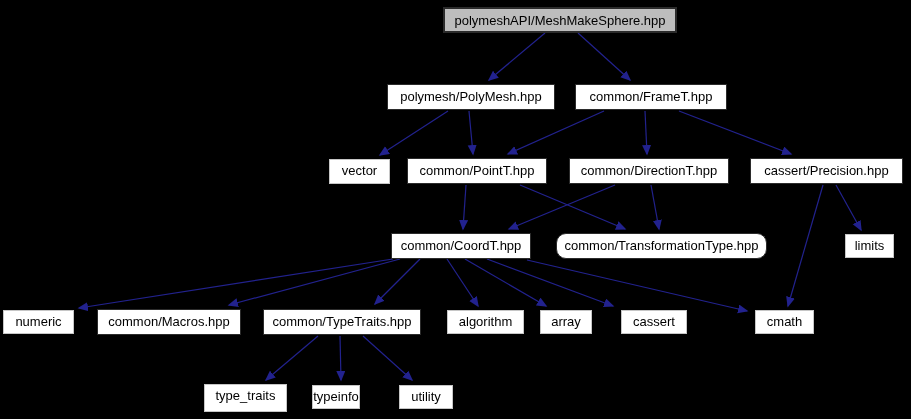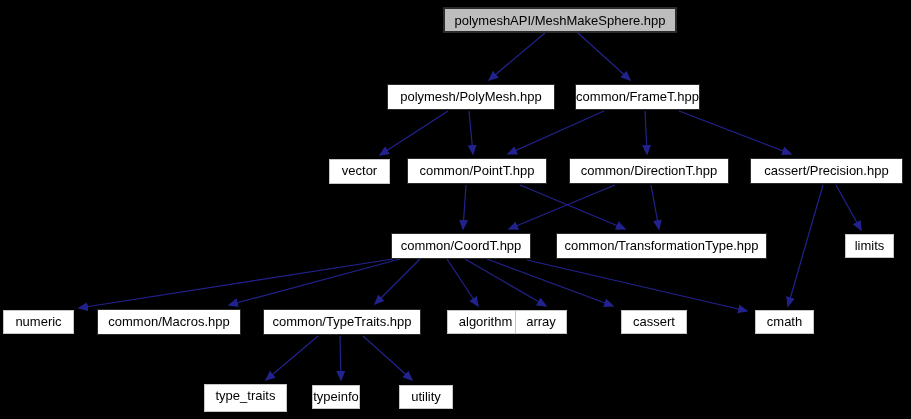--- a/index.html
+++ b/index.html
@@ -69,32 +69,32 @@
         <line x1="487" y1="259" x2="613" y2="306" stroke="#22228e" stroke-width="1.2" marker-end="url(#arrow)"></line>
         <line x1="527" y1="260" x2="747" y2="311" stroke="#22228e" stroke-width="1.2" marker-end="url(#arrow)"></line>
         <line x1="318" y1="336" x2="266" y2="380" stroke="#22228e" stroke-width="1.2" marker-end="url(#arrow)"></line>
         <line x1="340" y1="336" x2="341" y2="380" stroke="#22228e" stroke-width="1.2" marker-end="url(#arrow)"></line>
         <line x1="363" y1="336" x2="412" y2="380" stroke="#22228e" stroke-width="1.2" marker-end="url(#arrow)"></line>
       </g>
   </svg>
   <div id="nodes">
       <div class="node root" style="left: 443px; top: 7px; width: 234px; height: 26px; line-height: 23px;">polymeshAPI/MeshMakeSphere.hpp</div>
       <div class="node linked" style="left: 387px; top: 84px; width: 168px; height: 26px; line-height: 23px;">polymesh/PolyMesh.hpp</div>
-      <div class="node linked" style="left: 575px; top: 84px; width: 125px; height: 26px; line-height: 23px;">common/FrameT.hpp</div>
+      <div class="node linked" style="left: 575px; top: 84px; width: 152px; height: 26px; line-height: 23px;">common/FrameT.hpp</div>
       <div class="node system" style="left: 329px; top: 159px; width: 61px; height: 25px; line-height: 22px;">vector</div>
       <div class="node linked" style="left: 407px; top: 158px; width: 140px; height: 26px; line-height: 23px;">common/PointT.hpp</div>
       <div class="node linked" style="left: 569px; top: 158px; width: 160px; height: 26px; line-height: 23px;">common/DirectionT.hpp</div>
       <div class="node linked" style="left: 750px; top: 158px; width: 153px; height: 26px; line-height: 23px;">cassert/Precision.hpp</div>
       <div class="node linked" style="left: 391px; top: 233px; width: 140px; height: 26px; line-height: 23px;">common/CoordT.hpp</div>
-      <div class="node linked" style="left: 556px; top: 233px; width: 211px; height: 26px; line-height: 23px;">common/TransformationType.hpp</div>
+      <div class="node linked" style="left: 556px; top: 233px; width: 211px; height: 26px; line-height: 23px; border-radius: 10px;">common/TransformationType.hpp</div>
       <div class="node system" style="left: 845px; top: 234px; width: 49px; height: 24px; line-height: 21px;">limits</div>
       <div class="node system" style="left: 3px; top: 310px; width: 71px; height: 24px; line-height: 21px;">numeric</div>
       <div class="node linked" style="left: 97px; top: 309px; width: 144px; height: 26px; line-height: 23px;">common/Macros.hpp</div>
       <div class="node linked" style="left: 263px; top: 309px; width: 158px; height: 26px; line-height: 23px;">common/TypeTraits.hpp</div>
       <div class="node system" style="left: 447px; top: 310px; width: 77px; height: 24px; line-height: 21px;">algorithm</div>
-      <div class="node system" style="left: 515px; top: 310px; width: 52px; height: 24px; line-height: 21px; text-align: center;">array</div>
+      <div class="node system" style="left: 540px; top: 310px; width: 52px; height: 24px; line-height: 21px; text-align: center;">array</div>
       <div class="node system" style="left: 621px; top: 310px; width: 66px; height: 24px; line-height: 21px;">cassert</div>
       <div class="node system" style="left: 755px; top: 310px; width: 59px; height: 24px; line-height: 21px;">cmath</div>
       <div class="node system" style="left: 204px; top: 384px; width: 83px; height: 28px; line-height: 22px;">type_traits</div>
       <div class="node system" style="left: 312px; top: 385px; width: 48px; height: 24px; line-height: 21px;">typeinfo</div>
       <div class="node system" style="left: 399px; top: 385px; width: 54px; height: 24px; line-height: 21px;">utility</div>
     </div>
 </div>
 
 </body></html>

